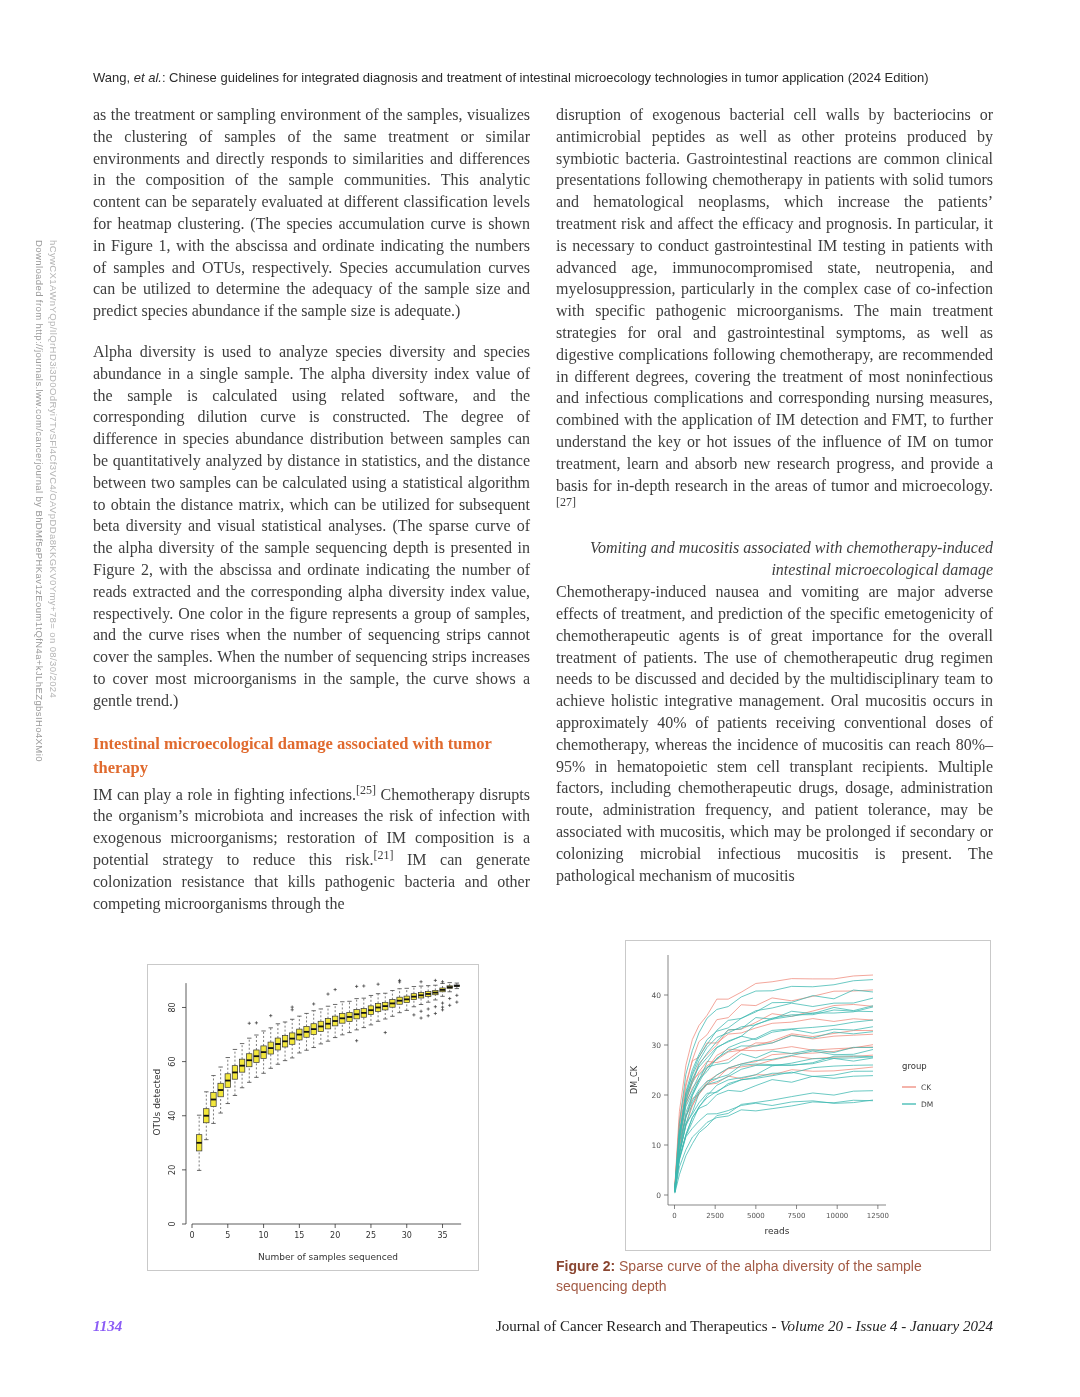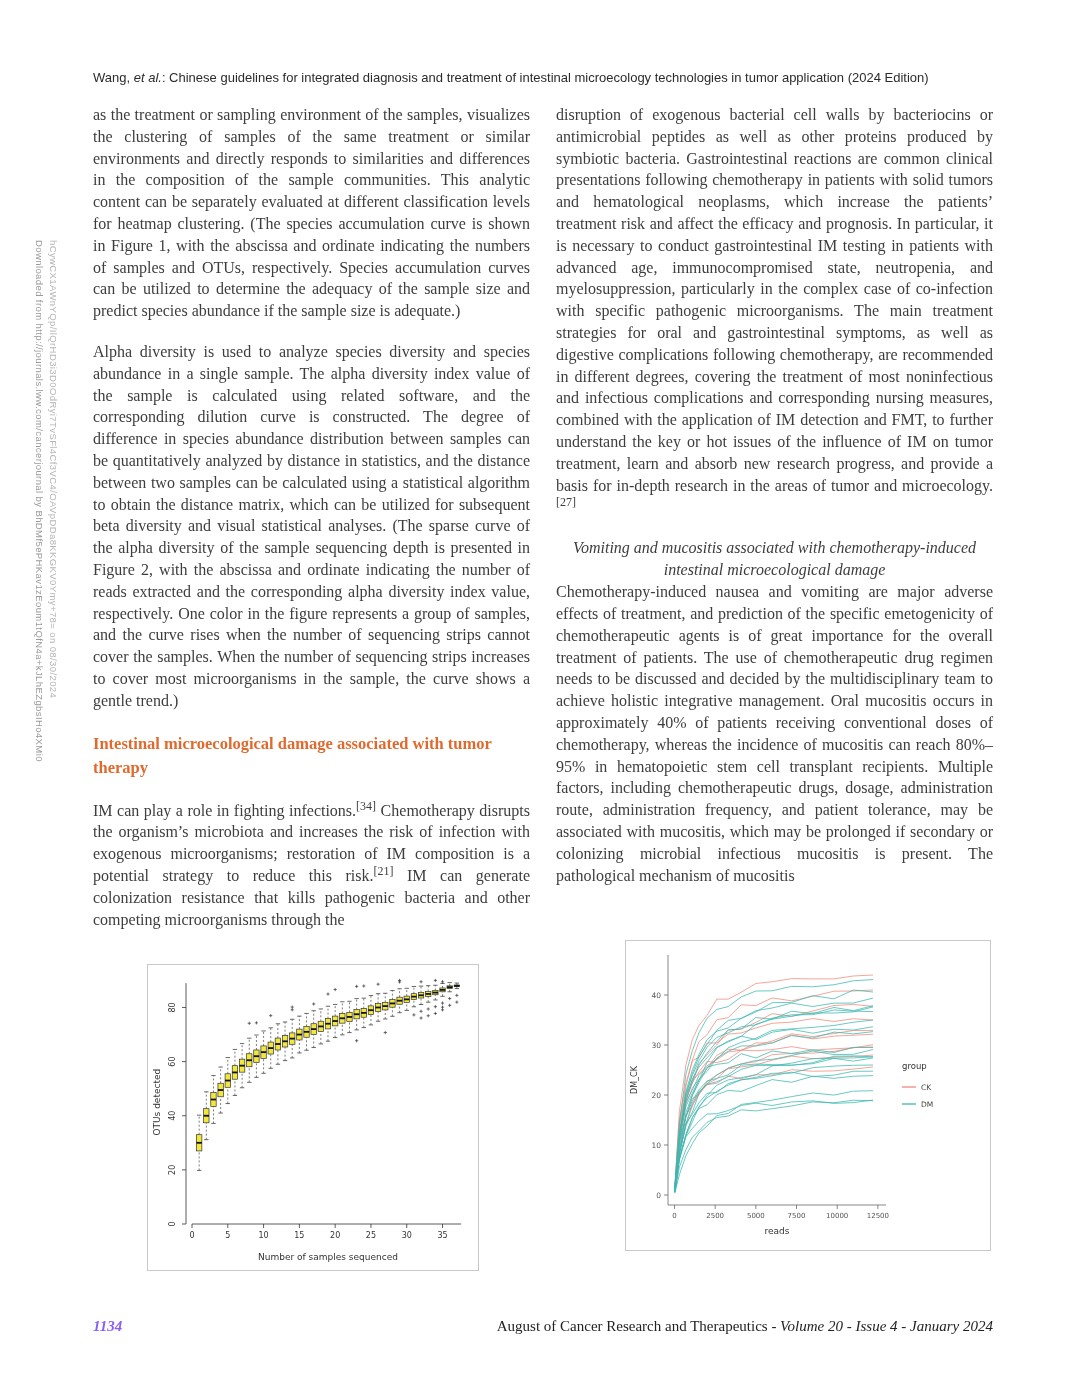--- a/index.html
+++ b/index.html
@@ -7,23 +7,23 @@
         font-family:"Liberation Serif",serif;color:#3d3d3d;}
   .runhead{position:absolute;left:93px;top:70px;width:900px;
            font-family:"Liberation Sans",sans-serif;font-size:13px;color:#2b2b2b;}
   .sidebar{position:absolute;font-family:"Liberation Sans",sans-serif;
            font-size:9.5px;color:#9a9a9a;writing-mode:vertical-rl;letter-spacing:.4px;white-space:nowrap;}
   .col{position:absolute;width:437px;font-size:16px;line-height:21.8px;text-align:justify;}
   .col p{margin:0 0 19px 0;}
   .col p:last-child{margin-bottom:0;}
   sup{font-size:12px;line-height:0;}
   h2.sec{font-family:"Liberation Serif",serif;font-size:16.5px;line-height:24px;
-         color:#e06a2e;font-weight:bold;margin:20px 0 20px 0;text-align:left;}
+         color:#e06a2e;font-weight:bold;margin:20px 0 4px 0;text-align:left;}
   h3.subsec{font-size:16px;line-height:22px;font-style:italic;font-weight:normal;
-            color:#3d3d3d;margin:6px 0 0 0;text-align:center;}
+            color:#3d3d3d;margin:6px 0 0 0;text-align:right;}
   .figure-box{position:absolute;border:1px solid #c9c9c9;background:#fff;overflow:hidden;}
   .figure-box svg{display:block;width:100%;height:100%;}
   .caption{position:absolute;width:437px;font-family:"Liberation Sans",sans-serif;
            font-size:14px;line-height:20px;color:#a25a44;text-align:left;}
   .caption b{color:#8a4631;}
   .footer-num{position:absolute;left:93px;top:1318px;font-size:15px;font-weight:bold;
               font-style:italic;color:#8b5cf6;}
   .footer-right{position:absolute;right:87px;top:1318px;font-size:15px;color:#222;text-align:right;}
 </style>
 </head>
@@ -35,21 +35,21 @@
     <span>Wang, </span><i>et al.</i><span>: Chinese guidelines for integrated diagnosis and treatment of intestinal microecology technologies in tumor application (2024 Edition)</span>
   </div>
 
   <div class="sidebar" style="left:34px;top:240px;">Downloaded from http://journals.lww.com/cancerjournal by BhDMf5ePHKav1zEoum1tQfN4a+kJLhEZgbsIHo4XMi0</div>
   <div class="sidebar" style="left:48px;top:240px;color:#b5b5b5;">hCywCX1AWnYQp/IlQrHD3i3D0OdRyi7TvSFl4Cf3VC4/OAVpDDa8KKGKV0Ymy+78= on 08/30/2024</div>
 
   <div class="col" style="left:93px;top:104px;">
     <p>as the treatment or sampling environment of the samples, visualizes the clustering of samples of the same treatment or similar environments and directly responds to similarities and differences in the composition of the sample communities. This analytic content can be separately evaluated at different classification levels for heatmap clustering. (The species accumulation curve is shown in Figure 1, with the abscissa and ordinate indicating the numbers of samples and OTUs, respectively. Species accumulation curves can be utilized to determine the adequacy of the sample size and predict species abundance if the sample size is adequate.)</p>
     <p>Alpha diversity is used to analyze species diversity and species abundance in a single sample. The alpha diversity index value of the sample is calculated using related software, and the corresponding dilution curve is constructed. The degree of difference in species abundance distribution between samples can be quantitatively analyzed by distance in statistics, and the distance between two samples can be calculated using a statistical algorithm to obtain the distance matrix, which can be utilized for subsequent beta diversity and visual statistical analyses. (The sparse curve of the alpha diversity of the sample sequencing depth is presented in Figure 2, with the abscissa and ordinate indicating the number of reads extracted and the corresponding alpha diversity index value, respectively. One color in the figure represents a group of samples, and the curve rises when the number of sequencing strips cannot cover the samples. When the number of sequencing strips increases to cover most microorganisms in the sample, the curve shows a gentle trend.)</p>
     <h2 class="sec">Intestinal microecological damage associated with tumor therapy</h2>
-    <p>IM can play a role in fighting infections.<sup>[34]</sup> Chemotherapy disrupts the organism’s microbiota and increases the risk of infection with exogenous microorganisms; restoration of IM composition is a potential strategy to reduce this risk.<sup>[21]</sup> IM can generate colonization resistance that kills pathogenic bacteria and other competing microorganisms through the</p>
+    <p>IM can play a role in fighting infections.<sup>[25]</sup> Chemotherapy disrupts the organism’s microbiota and increases the risk of infection with exogenous microorganisms; restoration of IM composition is a potential strategy to reduce this risk.<sup>[21]</sup> IM can generate colonization resistance that kills pathogenic bacteria and other competing microorganisms through the</p>
   </div>
 
   <div class="col" style="left:556px;top:104px;">
     <p>disruption of exogenous bacterial cell walls by bacteriocins or antimicrobial peptides as well as other proteins produced by symbiotic bacteria. Gastrointestinal reactions are common clinical presentations following chemotherapy in patients with solid tumors and hematological neoplasms, which increase the patients’ treatment risk and affect the efficacy and prognosis. In particular, it is necessary to conduct gastrointestinal IM testing in patients with advanced age, immunocompromised state, neutropenia, and myelosuppression, particularly in the complex case of co-infection with specific pathogenic microorganisms. The main treatment strategies for oral and gastrointestinal symptoms, as well as digestive complications following chemotherapy, are recommended in different degrees, covering the treatment of most noninfectious and infectious complications and corresponding nursing measures, combined with the application of IM detection and FMT, to further understand the key or hot issues of the influence of IM on tumor treatment, learn and absorb new research progress, and provide a basis for in-depth research in the areas of tumor and microecology.<sup>[27]</sup></p>
     <h3 class="subsec">Vomiting and mucositis associated with chemotherapy-induced intestinal microecological damage</h3>
     <p>Chemotherapy-induced nausea and vomiting are major adverse effects of treatment, and prediction of the specific emetogenicity of chemotherapeutic agents is of great importance for the overall treatment of patients. The use of chemotherapeutic drug regimen needs to be discussed and decided by the multidisciplinary team to achieve holistic integrative management. Oral mucositis occurs in approximately 40% of patients receiving conventional doses of chemotherapy, whereas the incidence of mucositis can reach 80%–95% in hematopoietic stem cell transplant recipients. Multiple factors, including chemotherapeutic drugs, dosage, administration route, administration frequency, and patient tolerance, may be associated with mucositis, which may be prolonged if secondary or colonizing microbial infectious mucositis is present. The pathological mechanism of mucositis</p>
   </div>
 
   <div class="figure-box" style="left:147px;top:964px;width:330px;height:305px;">
     <svg id="fig1-svg" viewBox="0 0 330 305">
@@ -432,19 +432,22 @@
         <polyline points="48.832835820895525,251.08333333333331 53.38805970149254,217.0943711184374 59.8955223880597,194.8669734715097 66.40298507462687,180.78417975666298 72.91044776119404,165.90225648778065 81.04477611940298,156.85392156622058 90.80597014925374,150.3290502843095 102.19402985074628,144.15871014030355 115.20895522388061,138.88429758608416 129.85074626865674,136.3569312814397 146.11940298507463,132.26850402826494 165.6417910447761,132.0933533427019 186.7910447761194,126.67583854222676 207.94029850746267,125.1086219712113 227.46268656716418,124.32059938252172 246.9850746268657,124.0152207001522" fill="none" stroke="#3cb8b0" stroke-width="0.9" stroke-opacity="0.85" stroke-linejoin="round"></polyline>
         <polyline points="48.832835820895525,249.8730158730159 53.38805970149254,212.90987046417493 59.8955223880597,182.0788865785297 66.40298507462687,172.989869011848 72.91044776119404,161.93720093091076 81.04477611940298,152.30358264517113 90.80597014925374,151.48172452768466 102.19402985074628,142.59946167756854 115.20895522388061,138.78063257077622 129.85074626865674,137.38576292625305 146.11940298507463,134.76396504289 165.6417910447761,131.15564404999284 186.7910447761194,135.481699347502 207.94029850746267,134.09015181614257 227.46268656716418,130.28772287443235 246.9850746268657,130.1904761904762" fill="none" stroke="#3cb8b0" stroke-width="0.9" stroke-opacity="0.85" stroke-linejoin="round"></polyline>
         <polyline points="48.832835820895525,250.82500000000002 53.38805970149254,217.0340634720254 59.8955223880597,193.4554908089694 66.40298507462687,176.56300431979224 72.91044776119404,167.4449482372467 81.04477611940298,163.7909479141227 90.80597014925374,153.75646609992708 102.19402985074628,149.38933918545928 115.20895522388061,150.4509083944708 129.85074626865674,144.58899707714284 146.11940298507463,138.6052762510982 165.6417910447761,141.23667178694797 186.7910447761194,135.2887286276042 207.94029850746267,137.3140871887233 227.46268656716418,135.20645408203828 246.9850746268657,134.6317411402157" fill="none" stroke="#3cb8b0" stroke-width="0.9" stroke-opacity="0.85" stroke-linejoin="round"></polyline>
         <polyline points="48.832835820895525,252.18897637795274 53.38805970149254,233.7266440043784 59.8955223880597,214.73937403354782 66.40298507462687,202.63006392536602 72.91044776119404,191.80313038365443 81.04477611940298,185.10419321919082 90.80597014925374,174.57509318191228 102.19402985074628,172.45711823559324 115.20895522388061,163.39280801665578 129.85074626865674,161.47107267749197 146.11940298507463,159.12684349472494 165.6417910447761,155.60853466590956 186.7910447761194,151.99958150006378 207.94029850746267,154.09018314358136 227.46268656716418,150.15825992148274 246.9850746268657,149.68773234200745" fill="none" stroke="#3cb8b0" stroke-width="0.9" stroke-opacity="0.85" stroke-linejoin="round"></polyline>
         <polyline points="48.832835820895525,251.73033707865167 53.38805970149254,226.02248263383487 59.8955223880597,208.7410876664262 66.40298507462687,196.07790027190376 72.91044776119404,189.82877449821473 81.04477611940298,181.3771543034197 90.80597014925374,176.59275210583272 102.19402985074628,174.99717814090488 115.20895522388061,168.8409386081043 129.85074626865674,169.90414708980072 146.11940298507463,167.6799438315004 165.6417910447761,164.96068198264015 186.7910447761194,160.93260176558846 207.94029850746267,161.7394442438129 227.46268656716418,159.24588733928113 246.9850746268657,159.72302983932673" fill="none" stroke="#3cb8b0" stroke-width="0.9" stroke-opacity="0.85" stroke-linejoin="round"></polyline>
         <polyline points="48.832835820895525,250.33333333333334 53.38805970149254,219.37441818123295 59.8955223880597,195.86747260593086 66.40298507462687,187.33838150014674 72.91044776119404,180.195125150425 81.04477611940298,172.99890864659145 90.80597014925374,172.7378294327158 102.19402985074628,169.57062742161887 115.20895522388061,164.4789557510982 129.85074626865674,162.17191610822286 146.11940298507463,164.51395470958064 165.6417910447761,160.93956990442305 186.7910447761194,159.84846820304708 207.94029850746267,162.36833424421016 227.46268656716418,161.60254694025315 246.9850746268657,159.04716981132077" fill="none" stroke="#3cb8b0" stroke-width="0.9" stroke-opacity="0.85" stroke-linejoin="round"></polyline>
       </svg>
   </div>
 
 
+  <div class="caption" style="left:556px;top:1256px;">
+    <b>Figure 2:</b><span> Sparse curve of the alpha diversity of the sample sequencing depth</span>
+  </div>
 
   <div class="footer-num">1134</div>
   <div class="footer-right">
-    <span>August of Cancer Research and Therapeutics</span><i> - Volume 20 - Issue 4 - January 2024</i>
+    <span>Journal of Cancer Research and Therapeutics</span><i> - Volume 20 - Issue 4 - January 2024</i>
   </div>
 
 </div>
 
 </body></html>

